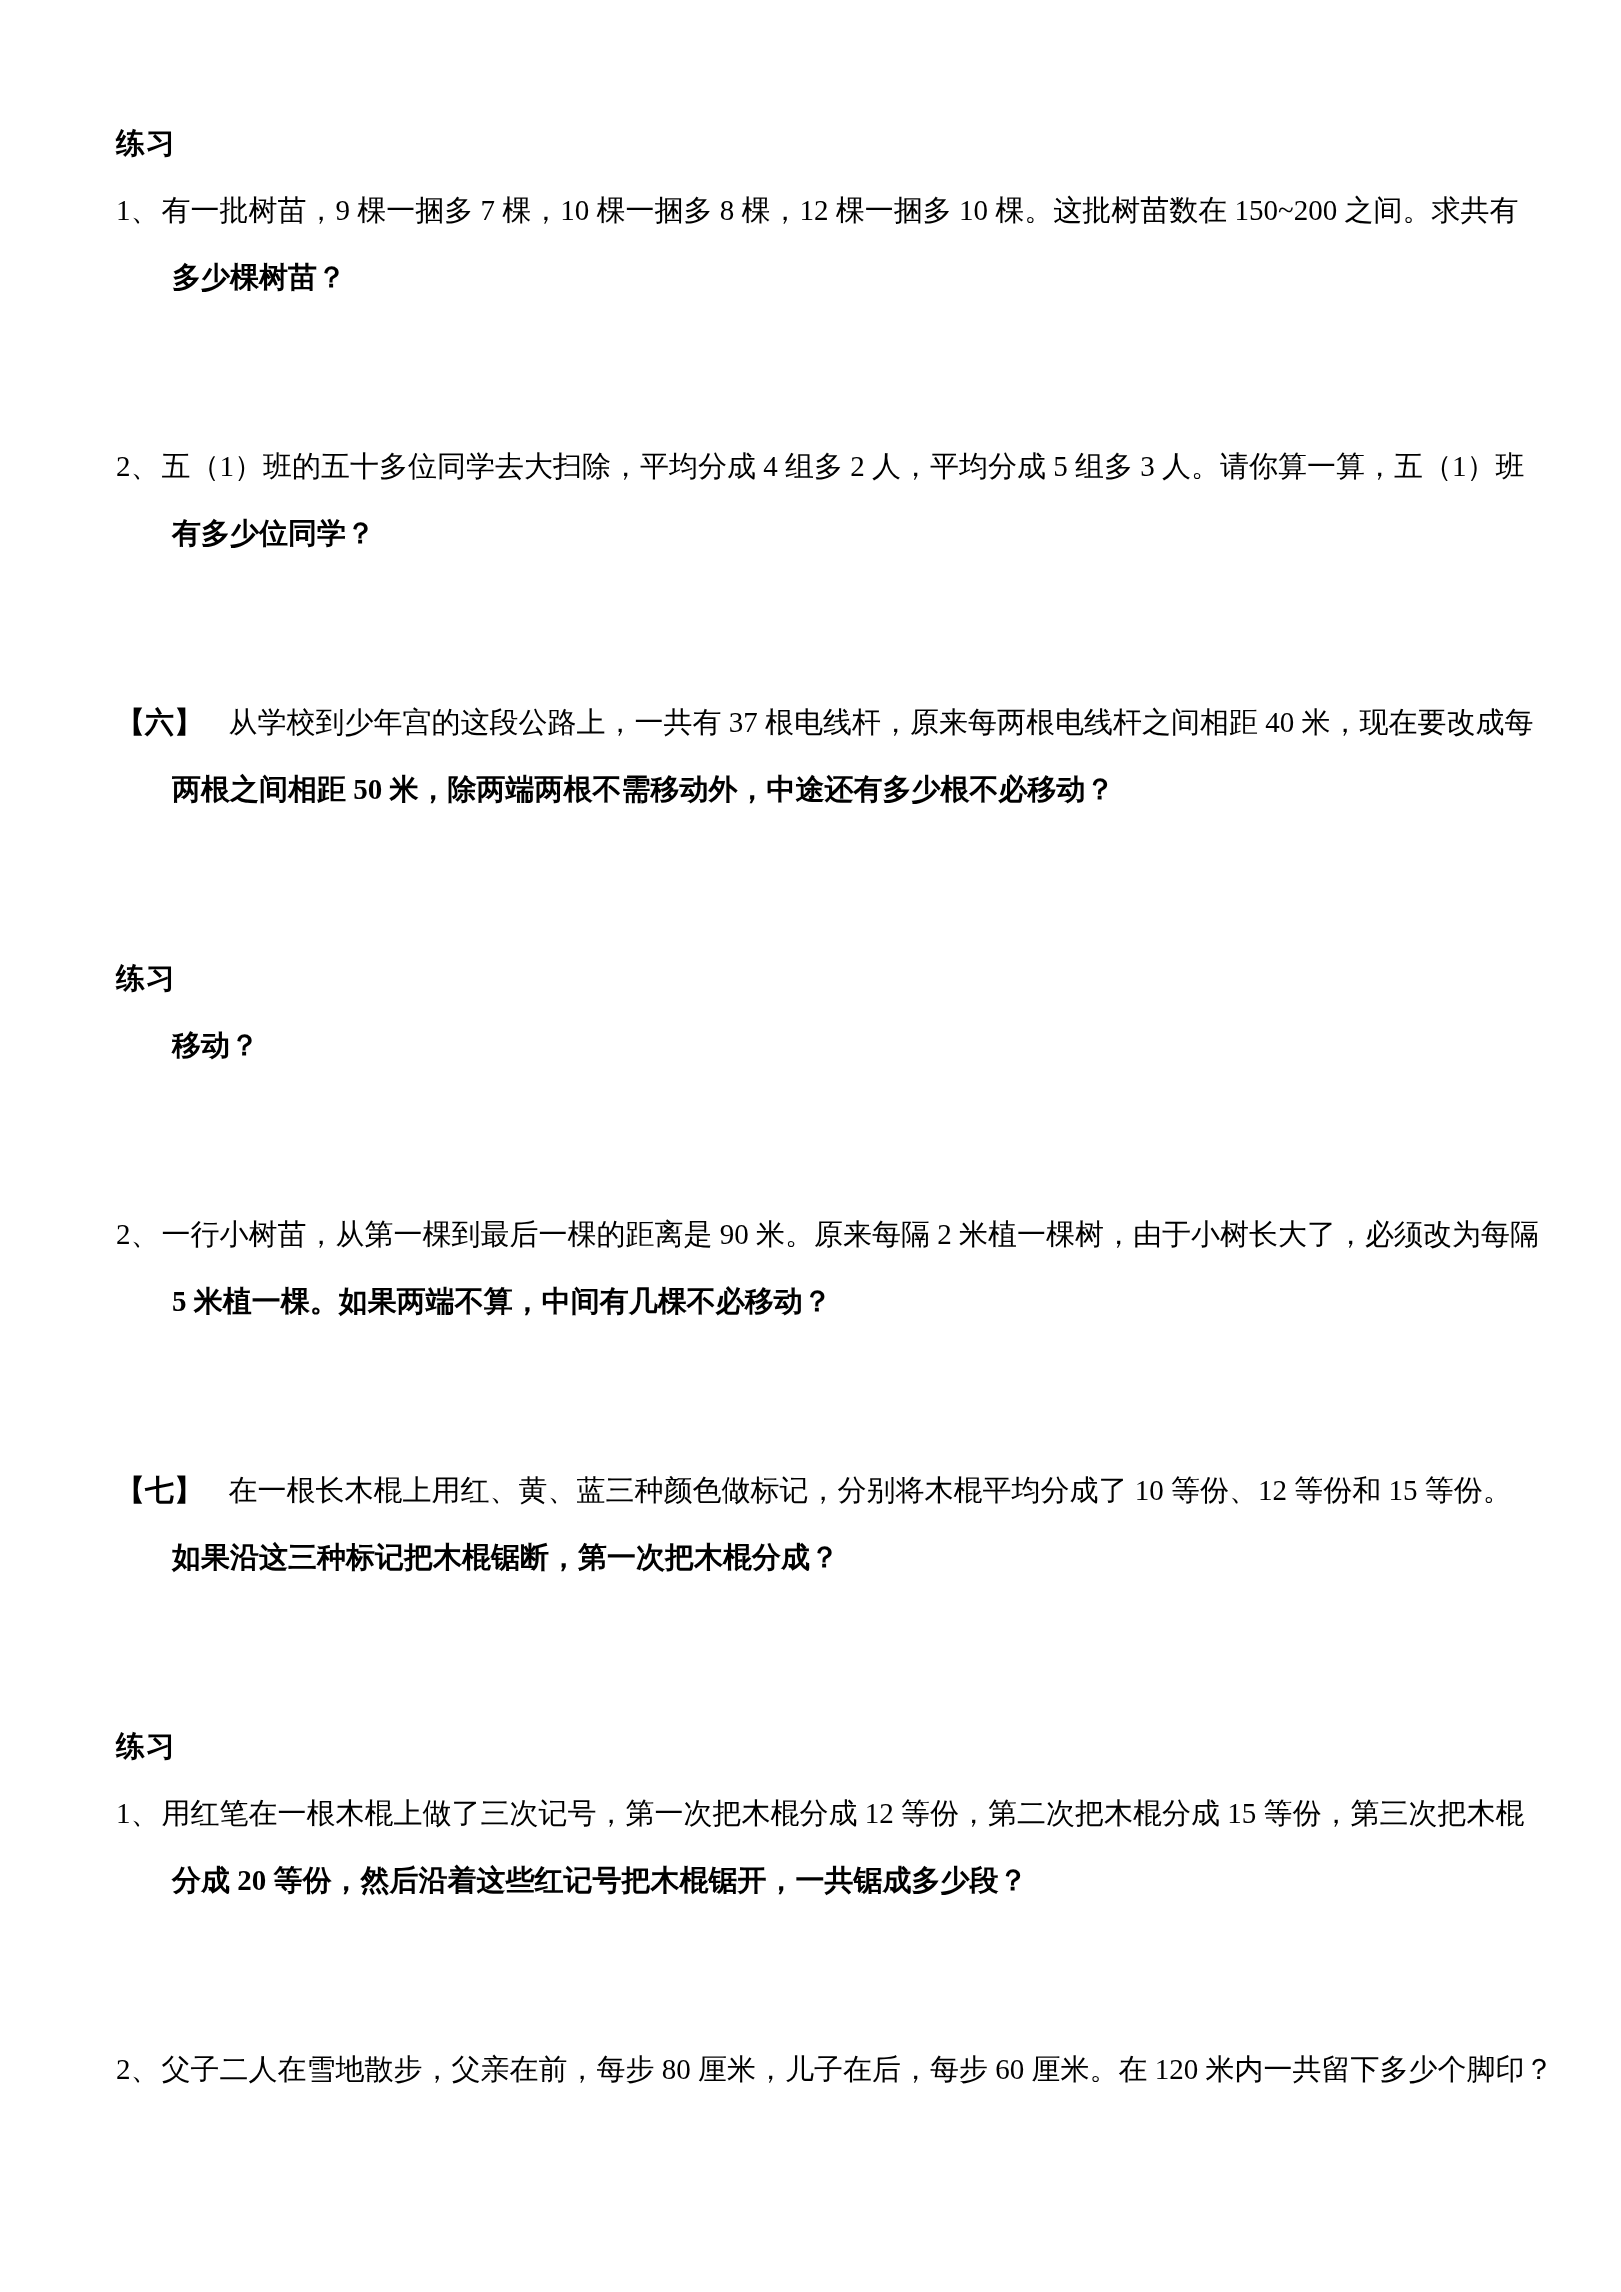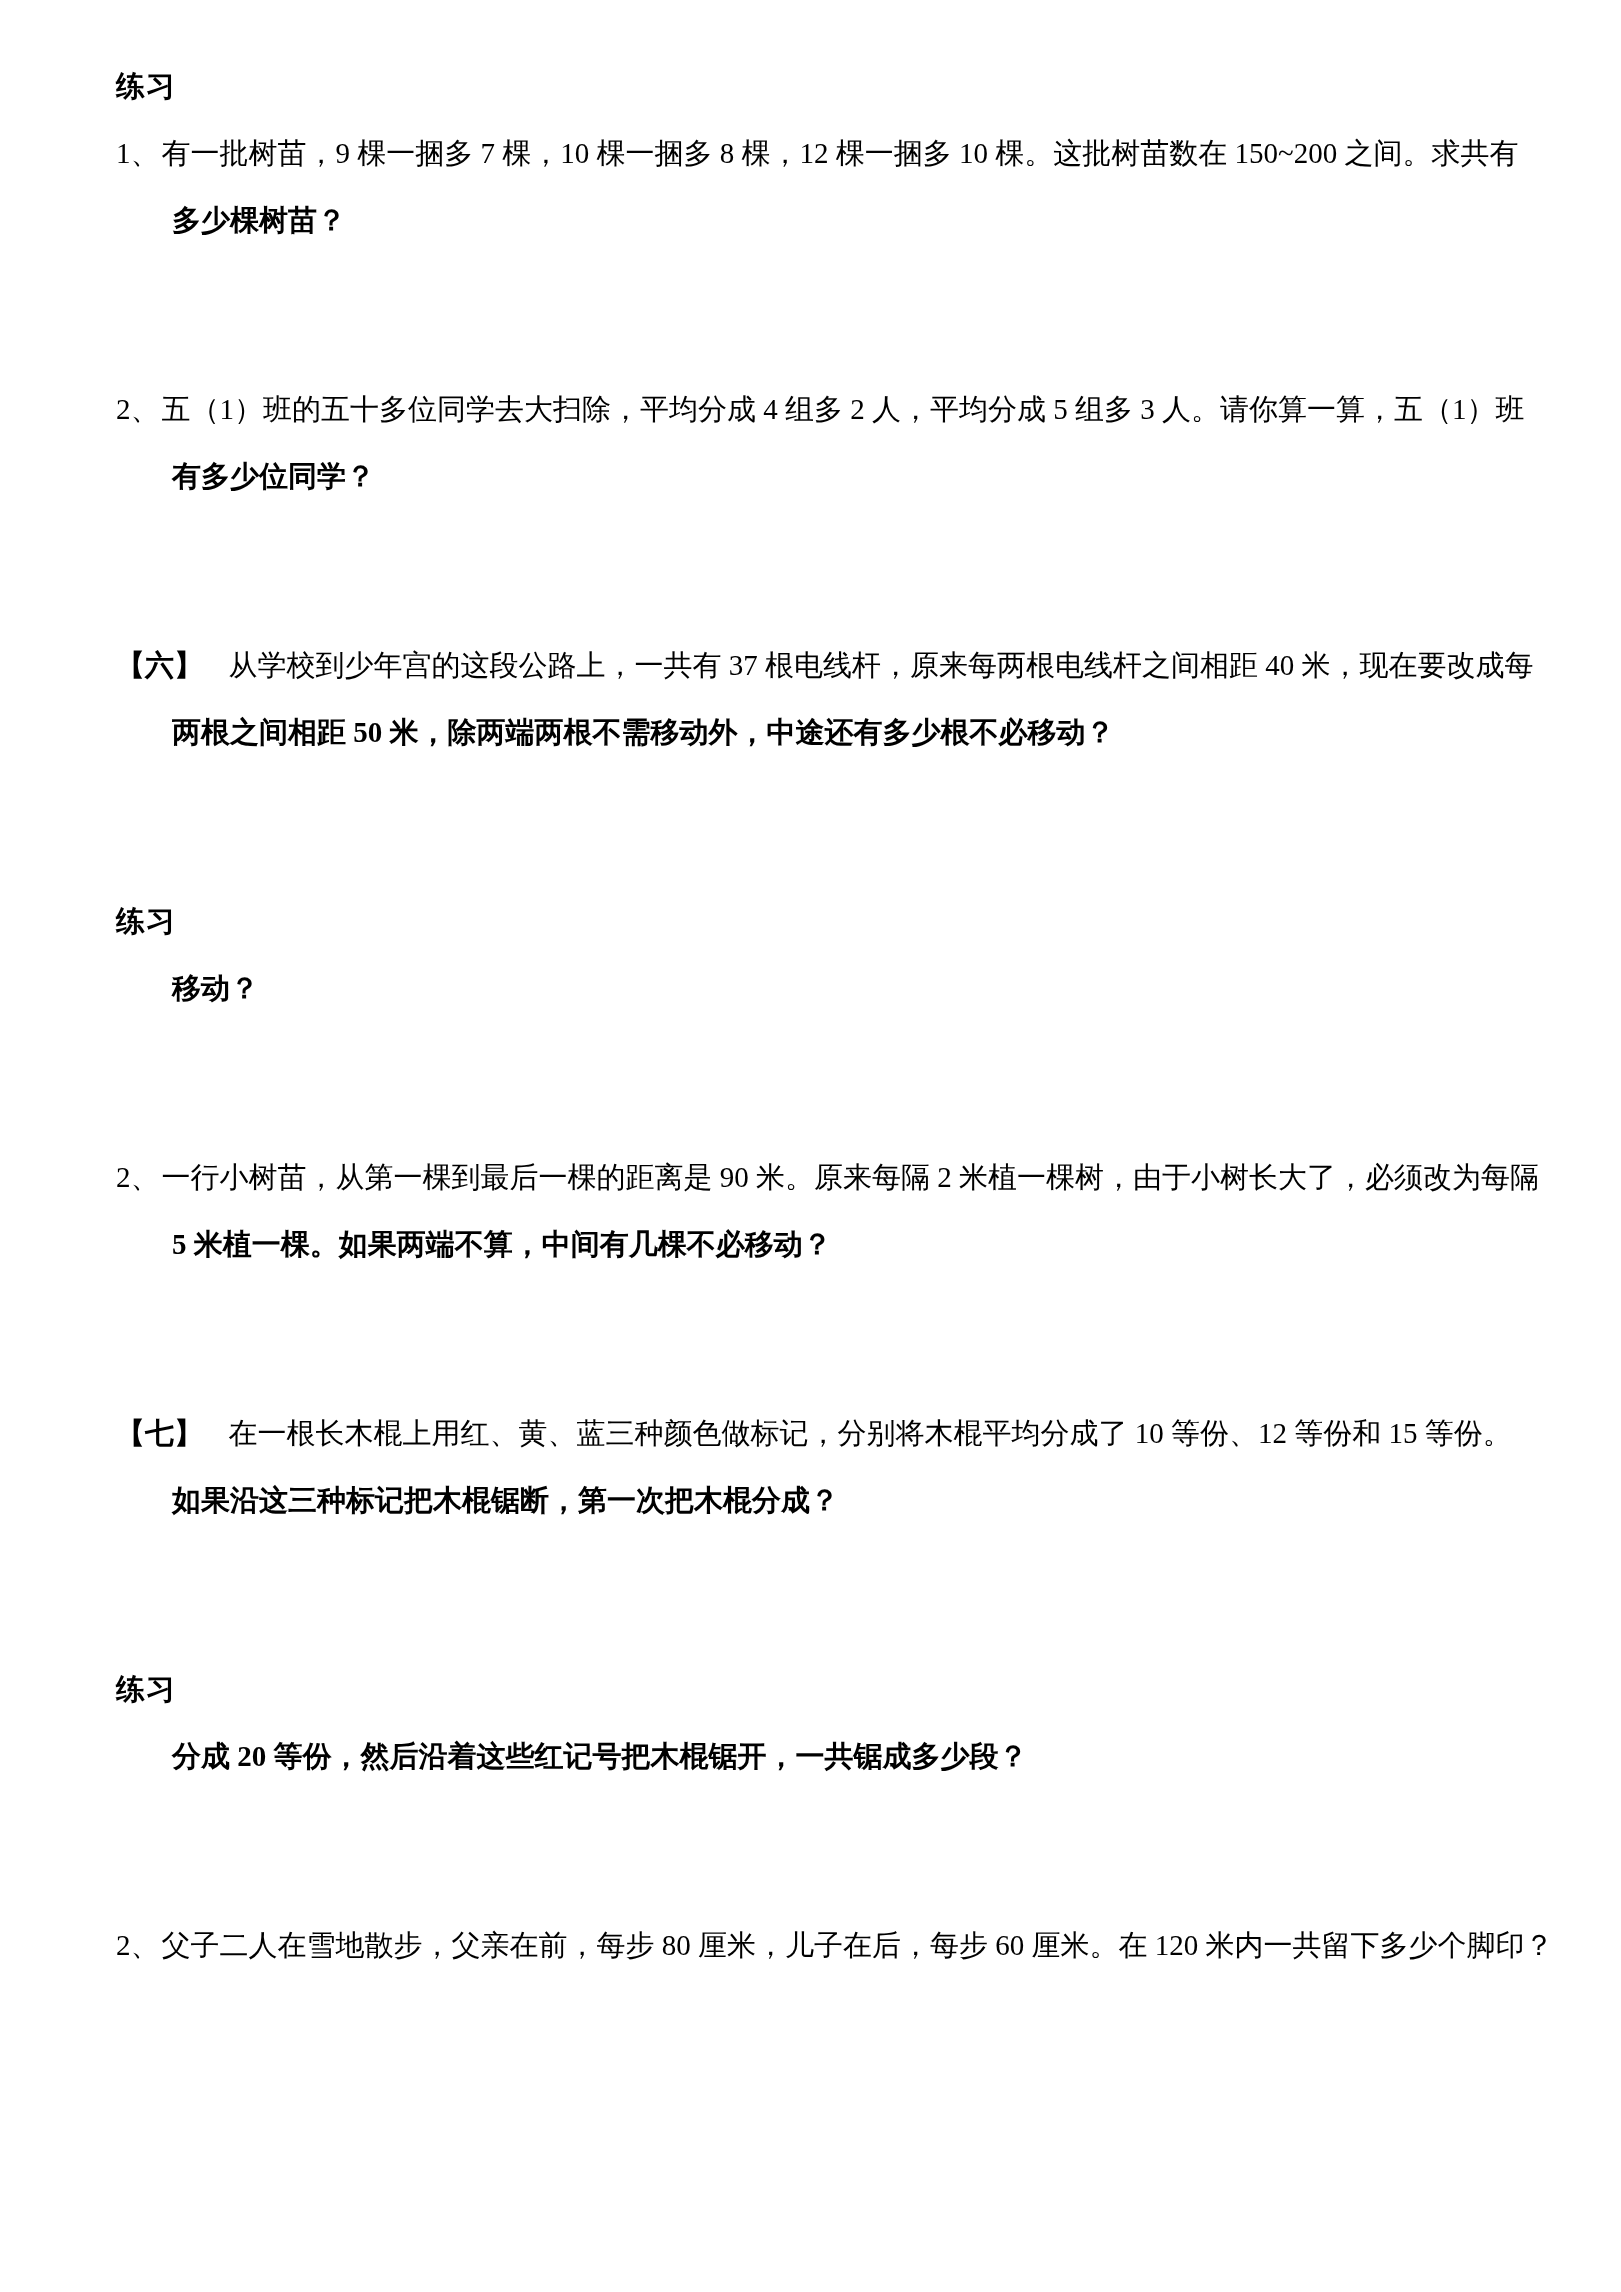--- a/index.html
+++ b/index.html
@@ -7,21 +7,21 @@
     padding: 0;
     background: #e9e9e9;
   }
   .page {
     position: relative;
     width: 1621px;
     height: 2293px;
     margin: 0 auto;
     background: #ffffff;
     box-sizing: border-box;
-    padding: 53px 108px 0 116px;
+    padding: 110px 108px 0 116px;
     color: #000000;
     font-family: "Liberation Serif", "DejaVu Serif", serif;
     font-size: 29px;
     line-height: 67px;
     overflow: hidden;
   }
   .block {
     margin-top: 122px;
   }
   .block.tight {
@@ -81,20 +81,21 @@
   </div>
 
   <div class="block">
     <div class="line"><span class="ex-label">【七】</span><span>在一根长木棍上用红、黄、蓝三种颜色做标记，分别将木棍平均分成了 10 等份、12 等份和 15 等份。</span></div>
     <div class="line cont">如果沿这三种标记把木棍锯断，第一次把木棍分成？</div>
   </div>
 
   <div class="block line heading">练习</div>
 
   <div class="block tight">
+    <div class="line"><span class="num">1、</span><span>用红笔在一根木棍上做了三次记号，第一次把木棍分成 12 等份，第二次把木棍分成 15 等份，第三次把木棍</span></div>
     <div class="line cont">分成 20 等份，然后沿着这些红记号把木棍锯开，一共锯成多少段？</div>
   </div>
 
   <div class="block">
     <div class="line"><span class="num">2、</span><span>父子二人在雪地散步，父亲在前，每步 80 厘米，儿子在后，每步 60 厘米。在 120 米内一共留下多少个脚印？</span></div>
   </div>
 
 </div>
 
 

